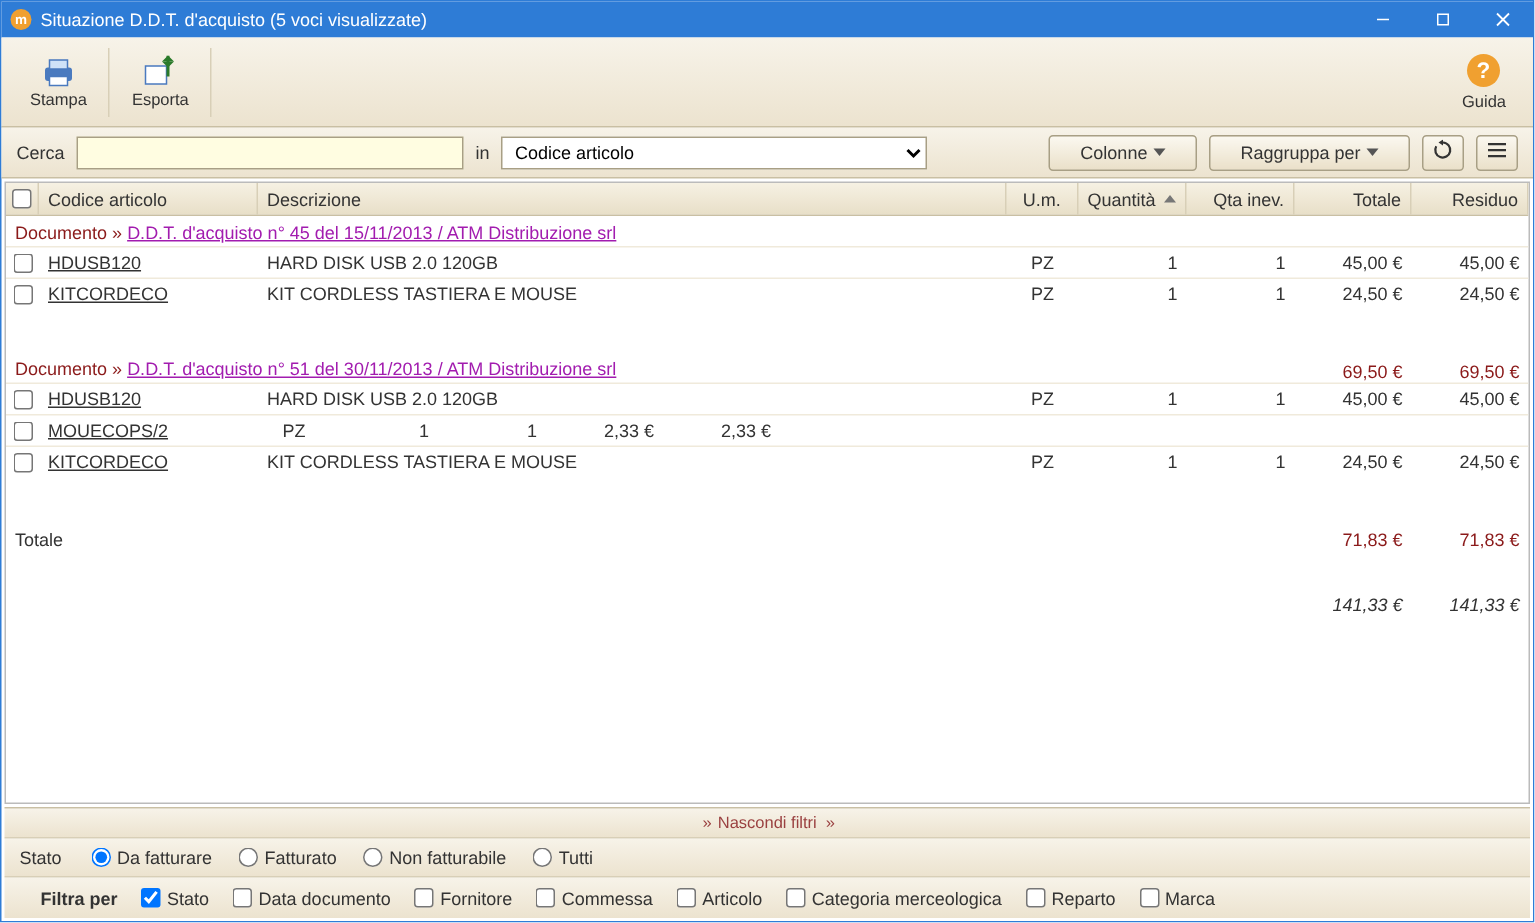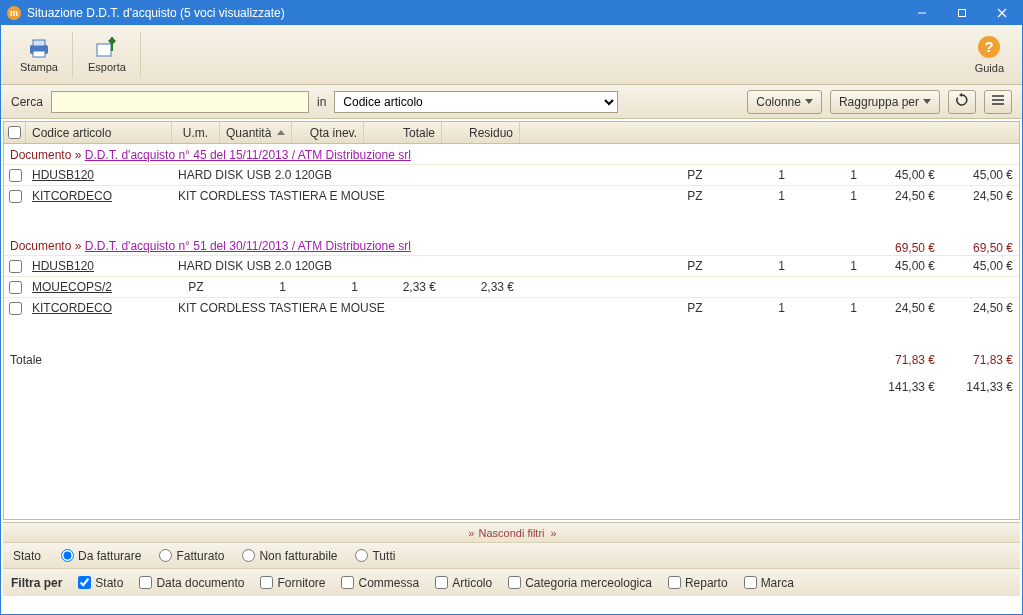--- a/index.html
+++ b/index.html
@@ -19,21 +19,21 @@
   .tool-label { font-size:11px; color:#333; text-align:center; line-height:1.1;}
   .help-btn { margin-left:auto; display:flex;flex-direction:column;align-items:center; padding: 2px 10px;}
 
   .searchbar { height: 34px; background: linear-gradient(#f7f3e9,#ece3cf); border-bottom:1px solid #c9bfa3; display:flex; align-items:center; padding:0 10px; gap:8px;}
   .searchbar label { font-size:12px; }
   .search-input { width: 258px; height:22px; border:1px solid #a89f85; background:#fffde1; padding:0 4px; font-size:12px; }
   .in-label { font-size:12px; }
   .combo { position:relative; }
   .combo select { width: 284px; height:22px; border:1px solid #a89f85; background:#fff; font-size:12px; padding:0 4px;}
   .chk { display:flex;align-items:center; gap:4px; font-size:12px;}
-  .btn { height:24px; padding:0 8px; border:1px solid #a89f85; background:linear-gradient(#fbf8f0,#eae0c9); border-radius:3px; display:flex;align-items:center; gap:4px; font-size:12px; cursor:pointer;}
+  .btn { height:24px; padding:0 20px; border:1px solid #a89f85; background:linear-gradient(#fbf8f0,#eae0c9); border-radius:3px; display:flex;align-items:center; gap:4px; font-size:12px; cursor:pointer;}
   .btn .caret { width:0;height:0;border-left:4px solid transparent;border-right:4px solid transparent;border-top:5px solid #555;}
   .btn-icon-only { width:28px; padding:0; justify-content:center;}
   .rspace{margin-left:auto;}
 
   .grid-area { flex:1; overflow:auto; background:#fff; border:1px solid #bbb; margin:2px; position:relative;}
   .grid-header { display:flex; background:linear-gradient(#f6f1e3,#e8dfc8); border-bottom:1px solid #c9bfa3; height:22px; font-size:12px;}
   .gh, .gc { border-right:1px solid #d8cfb7; padding:2px 6px; display:flex;align-items:center;}
   .gh .sort-arrow { margin-left:auto; width:0;height:0;border-left:4px solid transparent;border-right:4px solid transparent;border-bottom:5px solid #777;}
   .col-chk{width:22px;flex:0 0 22px;justify-content:center;}
   .col-code{width:146px;flex:0 0 146px;}
@@ -47,32 +47,32 @@
   .group-head { padding:4px 6px 2px; font-size:12px; color:#8b1a1a; }
   .group-head a { color:#a21caf; text-decoration:underline;}
   .group-head .sep { color:#8b1a1a; }
   .row { display:flex; height:21px; font-size:12px; border-top:1px solid #f0eadb;}
   .row .gc { border-right:none;}
   .row .col-code a { color:#333; text-decoration:underline;}
   .row .num { text-align:right; width:100%; }
   .subtotal { display:flex; height:21px; font-size:12px; color:#8b1a1a;}
   .subtotal .gc{border-right:none;margin-top:40px;}
   .tot-label { padding:6px 6px 0; font-size:12px; color:#333;}
-  .tot-row { display:flex; height:24px; font-size:12px; margin-top:8px;}
+  .tot-row { display:flex; height:24px; font-size:12px; margin-top:24px;font-style:italic;}
   .tot-row .gc{border-right:none;}
 
   .hide-filters { height:20px; background:linear-gradient(#f7f3e9,#ece3cf); border-top:1px solid #c9bfa3; display:flex;align-items:center;justify-content:center; font-size:11px; color:#9a4040; gap:6px; margin:0 2px;}
   .hide-filters .chev { color:#9a4040; letter-spacing:-2px;}
 
   .filter1 { height:26px; background:linear-gradient(#f7f3e9,#ece3cf); display:flex;align-items:center;gap:20px; padding:0 10px; border-top:1px solid #d8cfb7; margin:0 2px;}
   .filter1 .lbl { font-size:12px;}
   .radios { display:flex; gap:18px;}
   .radios label{ display:flex;gap:4px; font-size:12px;}
 
-  .filter2 { height:28px; background:linear-gradient(#f7f3e9,#ece3cf); display:flex;align-items:center;gap:16px; padding:0 8px; border-top:1px solid #d8cfb7; margin:0 2px 18px;}
+  .filter2 { height:28px; background:linear-gradient(#f7f3e9,#ece3cf); display:flex;align-items:center;gap:16px; padding:0 24px; border-top:1px solid #d8cfb7; margin:0 2px 2px;}
   .filter2 .lbl { font-weight:bold; font-size:12px;}
   .filter2 label{ display:flex;align-items:center;gap:4px; font-size:12px;}
 
   input[type=checkbox], input[type=radio]{ width:13px;height:13px;}
 </style>
 </head>
 <body>
 
 <div class="window">
 
@@ -164,20 +164,23 @@
     </div>
   </div>
 
   <div class="grid-area">
     <div class="grid-header">
       <div class="gh col-chk">
           <input type="checkbox" style="">
         </div>
       <div class="gh col-code">
           <span>Codice articolo</span>
+        </div>
+      <div class="gh col-desc">
+          <span>Descrizione</span>
         </div>
       <div class="gh col-um">
           <span>U.m.</span>
         </div>
       <div class="gh col-qty">
           <span>Quantità</span>
           <span class="sort-arrow"></span>
         </div>
       <div class="gh col-qin">
           <span>Qta inev.</span>

